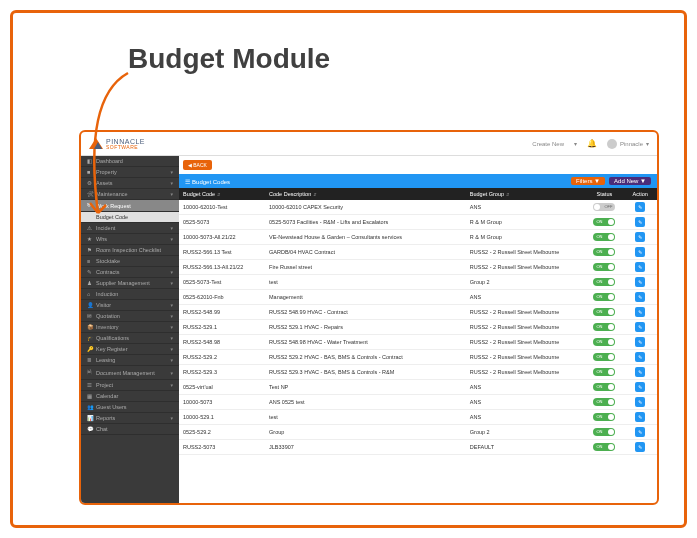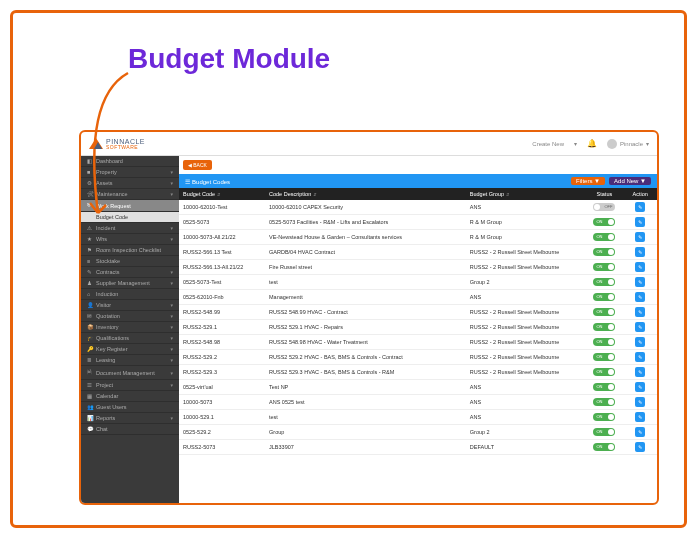--- a/index.html
+++ b/index.html
@@ -16,21 +16,21 @@
   width: 677px;
   height: 518px;
 }
 .title-block {
   display: flex;
   align-items: flex-start;
   gap: 8px;
 }
 .title-text {
   font-size: 28px;
-  color: #6d28d9;
+  color: #404040;
   font-weight: 600;
   margin-left: 90px;
   margin-top: 10px;
 }
 .arrow-svg {
   position: absolute;
   margin-top: 35px;
   margin-left: 30px;
 }
 .app-window {

